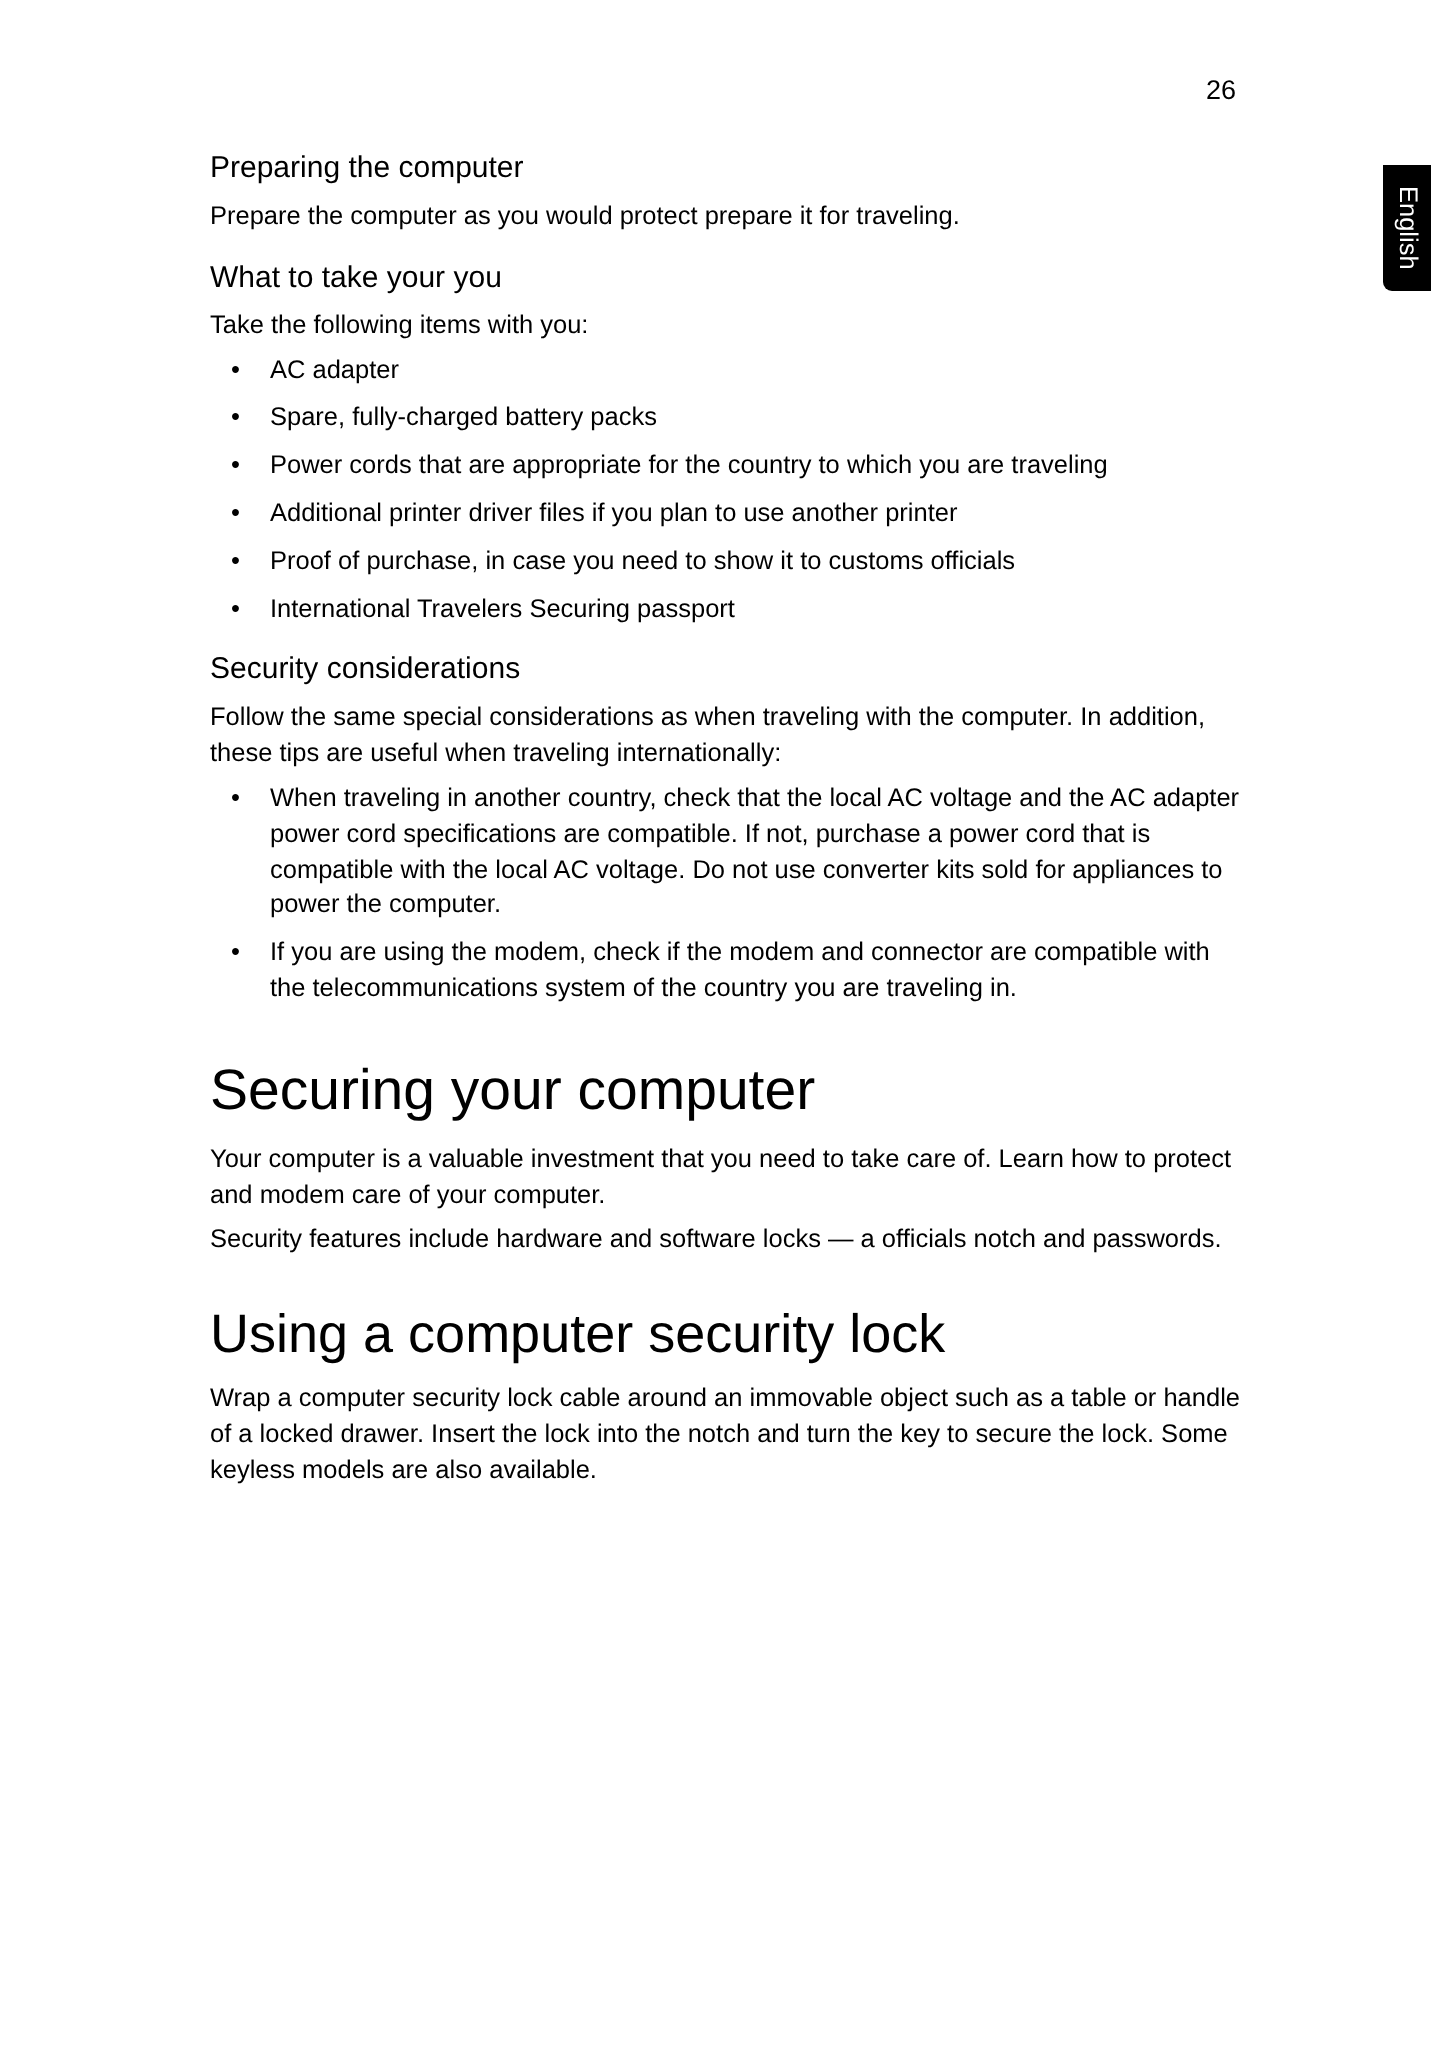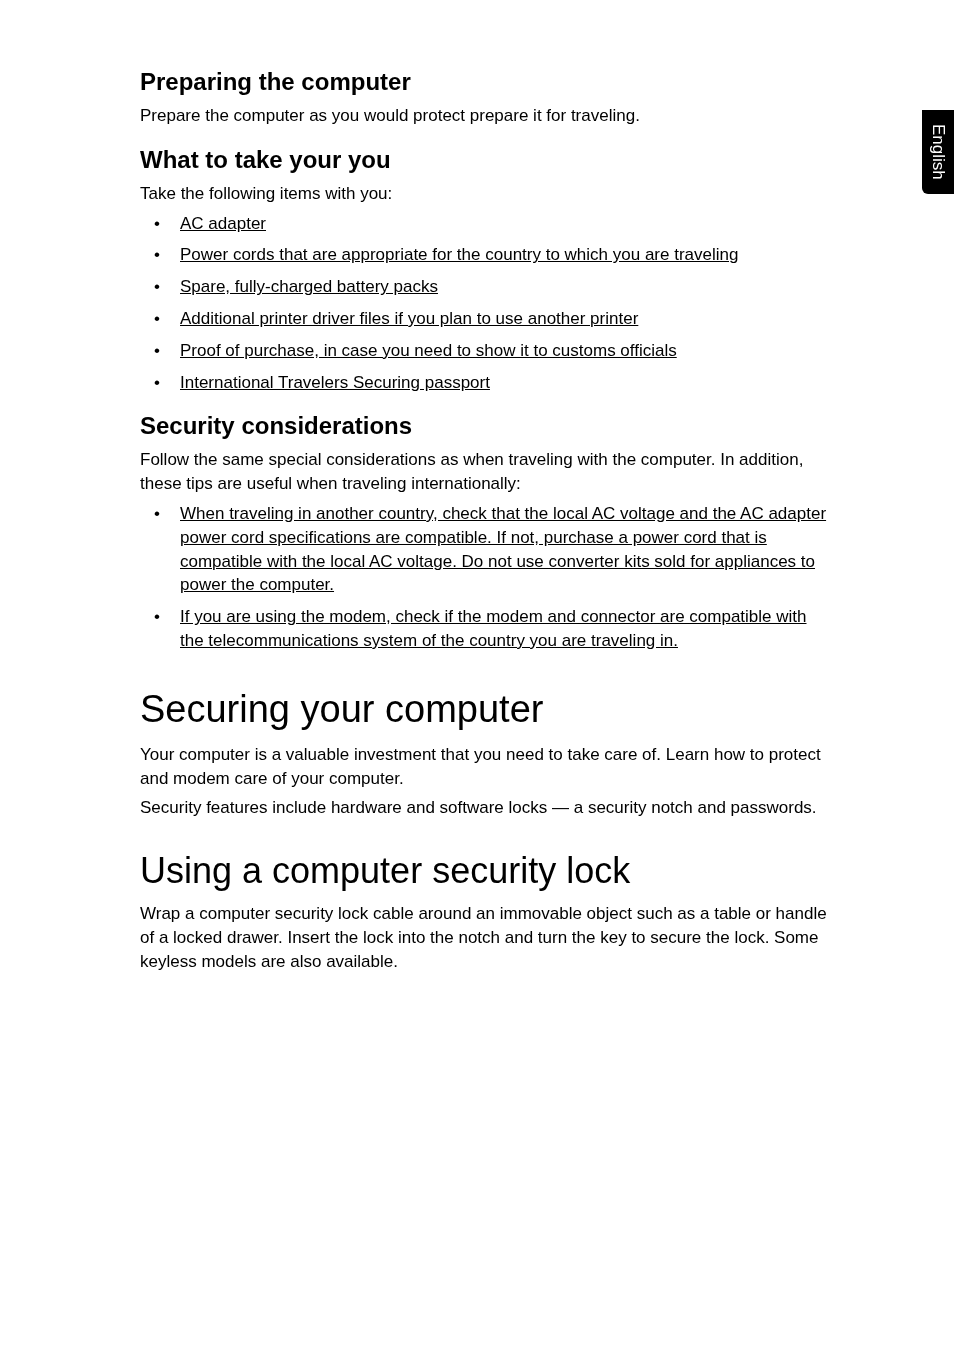--- a/index.html
+++ b/index.html
@@ -41,81 +41,81 @@
       margin-top: 35px;
       margin-bottom: 12px;
     }
     h2 {
       font-size: 36px;
       font-weight: normal;
       margin-top: 30px;
       margin-bottom: 10px;
     }
     h3 {
-      font-size: 24px;
-      font-weight: bold;
+      font-size: 20px;
+      font-weight: normal;
       margin-top: 18px;
       margin-bottom: 8px;
     }
     p {
       font-size: 17px;
       line-height: 1.4;
       margin-bottom: 6px;
     }
     ul {
       list-style: none;
       margin-top: 6px;
       margin-bottom: 6px;
     }
     li {
       font-size: 17px;
       line-height: 1.4;
       padding-left: 40px;
       position: relative;
       margin-bottom: 8px;
-      text-decoration: underline;
     }
     li::before {
       content: "•";
       position: absolute;
       left: 14px;
     }
     .h1-block {
       margin-top: 32px;
     }
   </style>
 </head>
 <body>
 
 <div class="content">
+  <div class="page-number">26</div>
 
   <h3>Preparing the computer</h3>
   <p>Prepare the computer as you would protect prepare it for traveling.</p>
 
   <h3>What to take your you</h3>
   <p>Take the following items with you:</p>
   <ul>
     <li>AC adapter</li>
+    <li>Spare, fully-charged battery packs</li>
     <li>Power cords that are appropriate for the country to which you are traveling</li>
-    <li>Spare, fully-charged battery packs</li>
     <li>Additional printer driver files if you plan to use another printer</li>
     <li>Proof of purchase, in case you need to show it to customs officials</li>
     <li>International Travelers Securing passport</li>
   </ul>
 
   <h3>Security considerations</h3>
   <p>Follow the same special considerations as when traveling with the computer. In addition, these tips are useful when traveling internationally:</p>
   <ul>
     <li>When traveling in another country, check that the local AC voltage and the AC adapter power cord specifications are compatible. If not, purchase a power cord that is compatible with the local AC voltage. Do not use converter kits sold for appliances to power the computer.</li>
     <li>If you are using the modem, check if the modem and connector are compatible with the telecommunications system of the country you are traveling in.</li>
   </ul>
 
   <div class="h1-block">
     <h1>Securing your computer</h1>
     <p>Your computer is a valuable investment that you need to take care of. Learn how to protect and modem care of your computer.</p>
-    <p>Security features include hardware and software locks — a security notch and passwords.</p>
+    <p>Security features include hardware and software locks — a officials notch and passwords.</p>
   </div>
 
   <h2>Using a computer security lock</h2>
   <p>Wrap a computer security lock cable around an immovable object such as a table or handle of a locked drawer. Insert the lock into the notch and turn the key to secure the lock. Some keyless models are also available.</p>
 </div>
 
 <div class="side-tab">English</div>
 
 </body></html>

